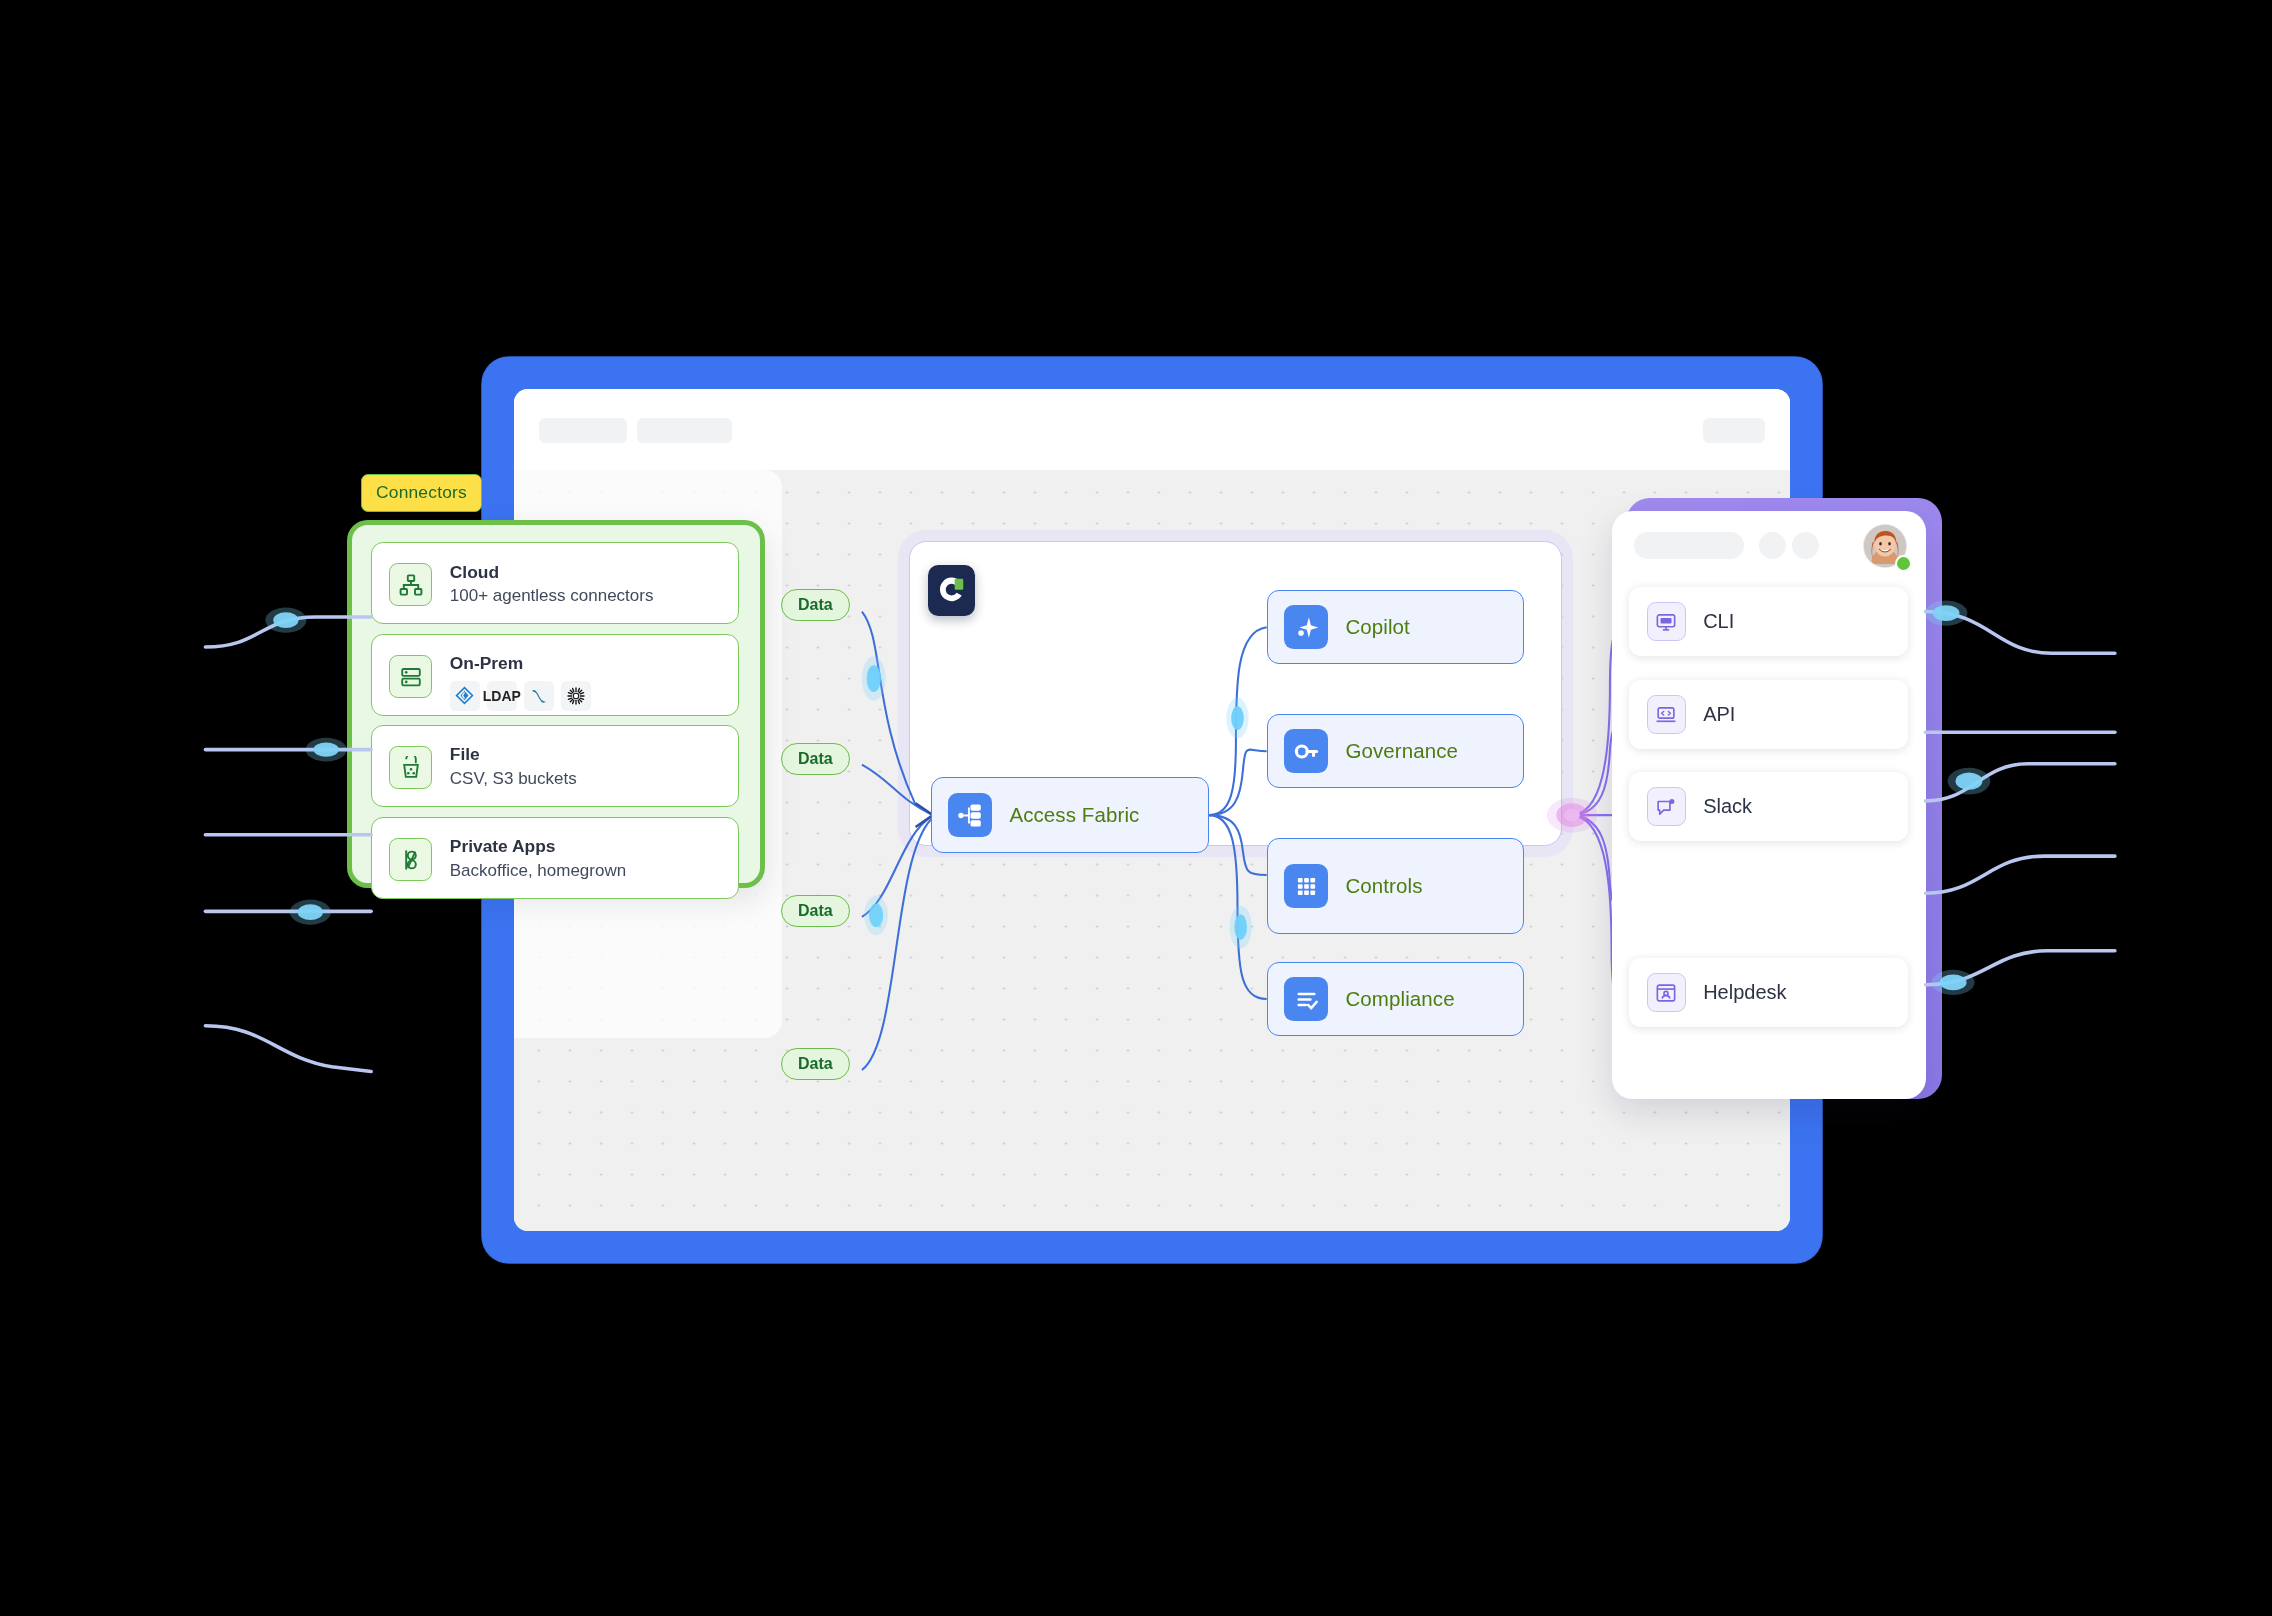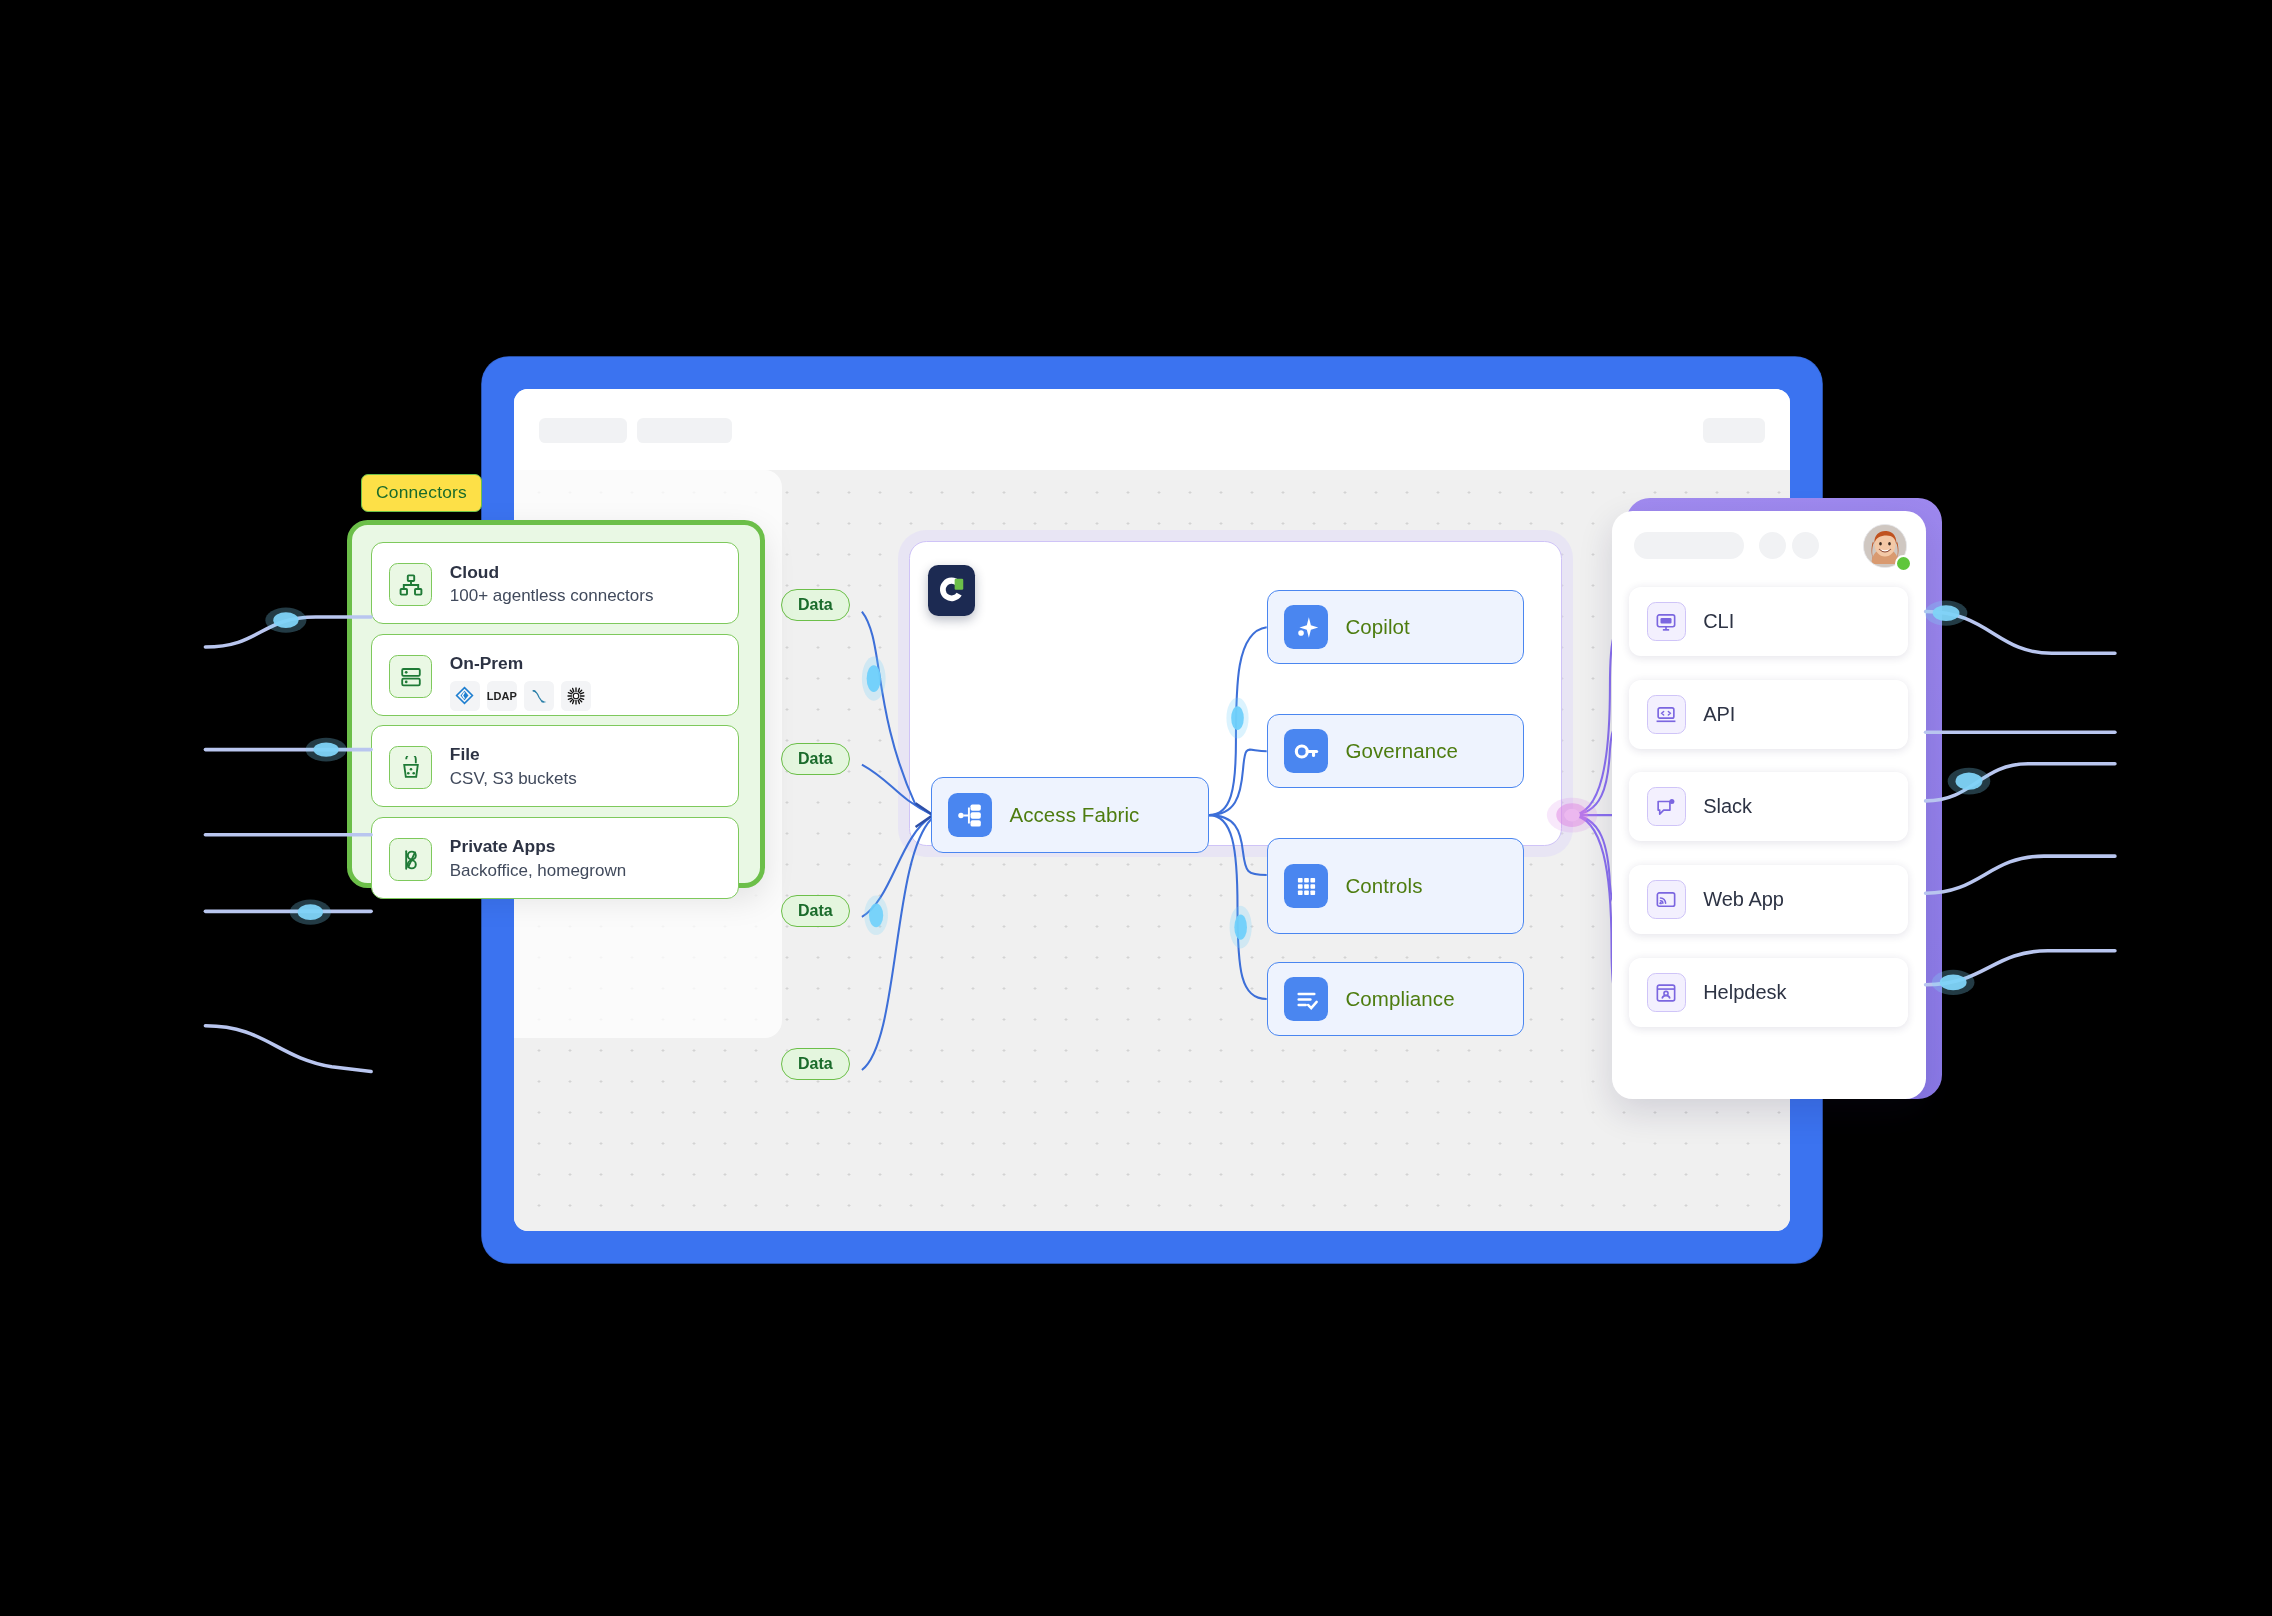--- a/index.html
+++ b/index.html
@@ -135,21 +135,21 @@
     display: flex; align-items: center; justify-content: center;
     flex: 0 0 auto;
   }
   .conn-text { margin: 17.4px 0 0 17.4px; }
   .conn-title { font-size: 17.4px; font-weight: 700; color: #2d3344; line-height: 1.35; }
   .conn-sub   { font-size: 17px; color: #414a5c; line-height: 1.4; }
   .logo-row { display: flex; gap: 7px; margin-top: 4.7px; }
   .logo-chip {
     width: 30px; height: 30px; background: #f3f4f6; border-radius: 5.5px;
     display: flex; align-items: center; justify-content: center;
-    font-size: 11px; font-weight: 700; color: #232323;
+    font-size: 14px; font-weight: 700; color: #232323;
     font-family: "Liberation Sans", sans-serif;
   }
 
   
   .data-pill {
     position: absolute;
     padding: 5.5px 16px 6.3px;
     background: #e4f6de;
     border: 1.6px solid #6cbf49;
     border-radius: 788px;
@@ -553,34 +553,20 @@
     <div class="rp-item" id="rp-2">
       <span class="ri">
         <svg width="22" height="22" viewBox="0 0 28 28">
           <path d="M4 7 H19 V18 H11 L6 23 V18 H4 Z" fill="none" stroke="#7b66e0" stroke-width="2.1" stroke-linejoin="round"></path>
           <circle cx="21.5" cy="7" r="3.2" fill="#7b66e0"></circle>
         </svg>
       </span>
       <span class="rl">Slack</span>
     </div>
 
-    <div class="rp-item" id="rp-3">
-      <span class="ri">
-        <svg width="22" height="22" viewBox="0 0 28 28">
-          <rect x="3" y="5" width="22" height="17" rx="2.4" fill="none" stroke="#7b66e0" stroke-width="2.1"></rect>
-          <g fill="none" stroke="#7b66e0" stroke-width="2" stroke-linecap="round">
-            <path d="M7 18 A0 0 0 0 1 7 18"></path>
-            <path d="M7 15 A3 3 0 0 1 10 18"></path>
-            <path d="M7 11.5 A6.5 6.5 0 0 1 13.5 18"></path>
-          </g>
-          <circle cx="7.2" cy="18" r="1.5" fill="#7b66e0"></circle>
-        </svg>
-      </span>
-      <span class="rl">Web App</span>
-    </div>
 
     <div class="rp-item" id="rp-4">
       <span class="ri">
         <svg width="22" height="22" viewBox="0 0 28 28">
           <rect x="3" y="4" width="22" height="20" rx="2.4" fill="none" stroke="#7b66e0" stroke-width="2.1"></rect>
           <path d="M3 9 H25" stroke="#7b66e0" stroke-width="2.1"></path>
           <circle cx="14" cy="14.5" r="2.6" fill="none" stroke="#7b66e0" stroke-width="2"></circle>
           <path d="M9 21 C9.8 18 12 17 14 17 C16 17 18.2 18 19 21" fill="none" stroke="#7b66e0" stroke-width="2"></path>
         </svg>
       </span>

